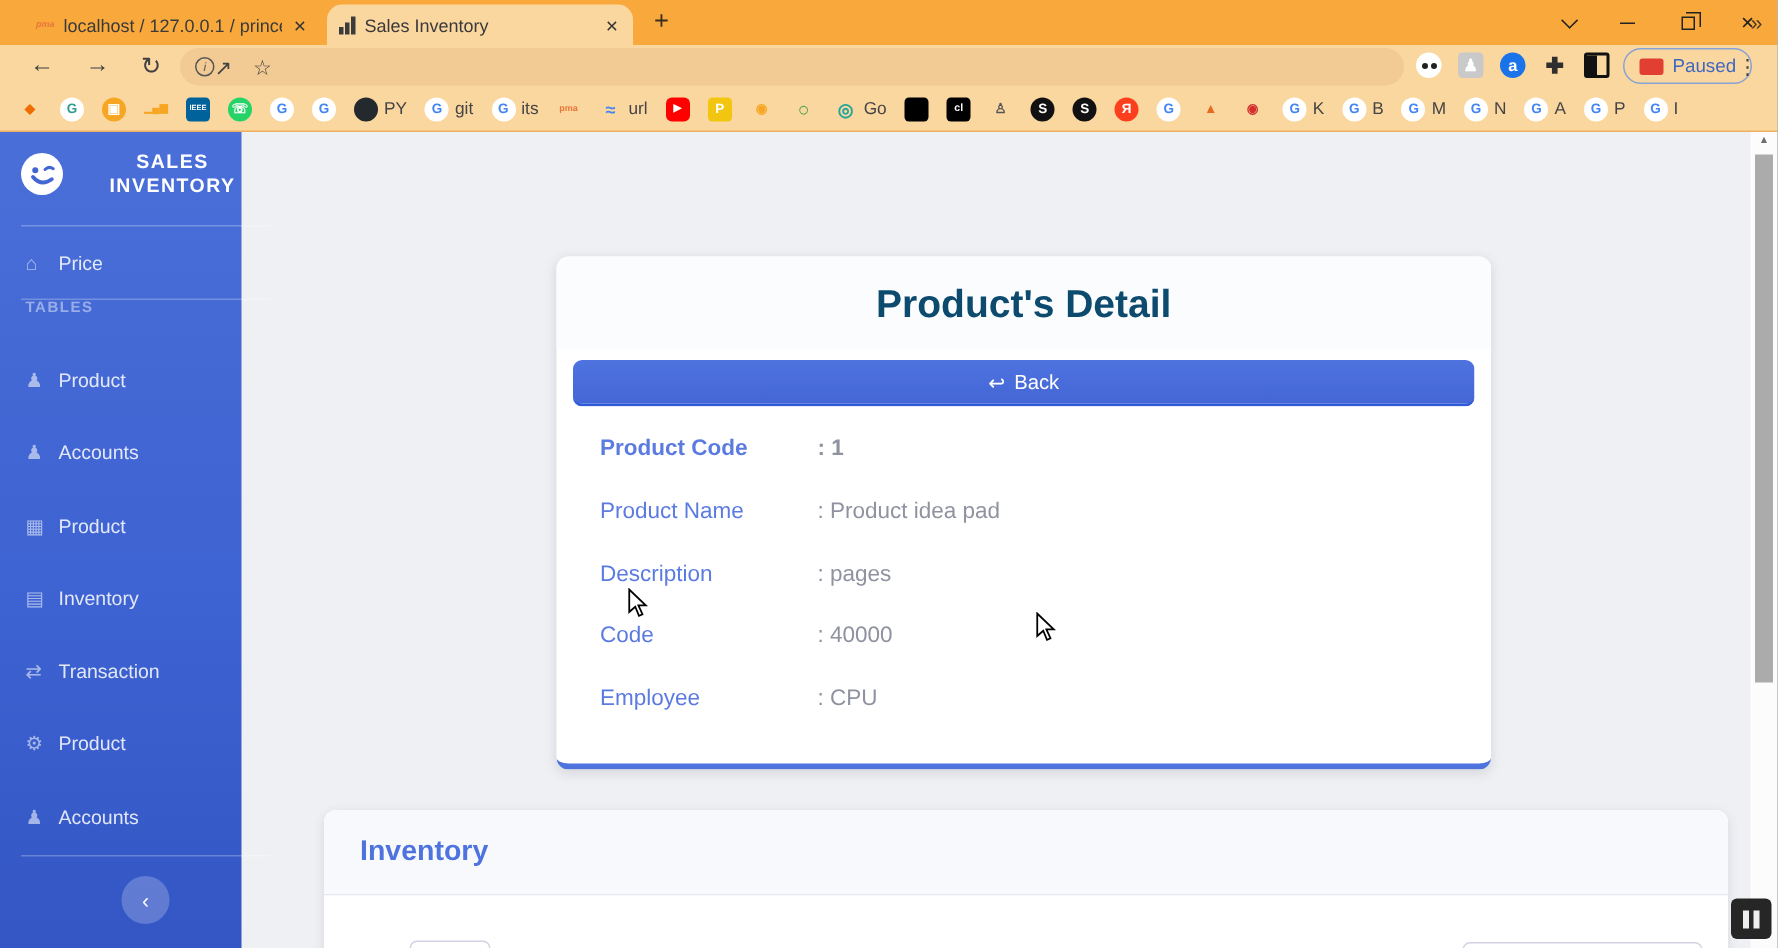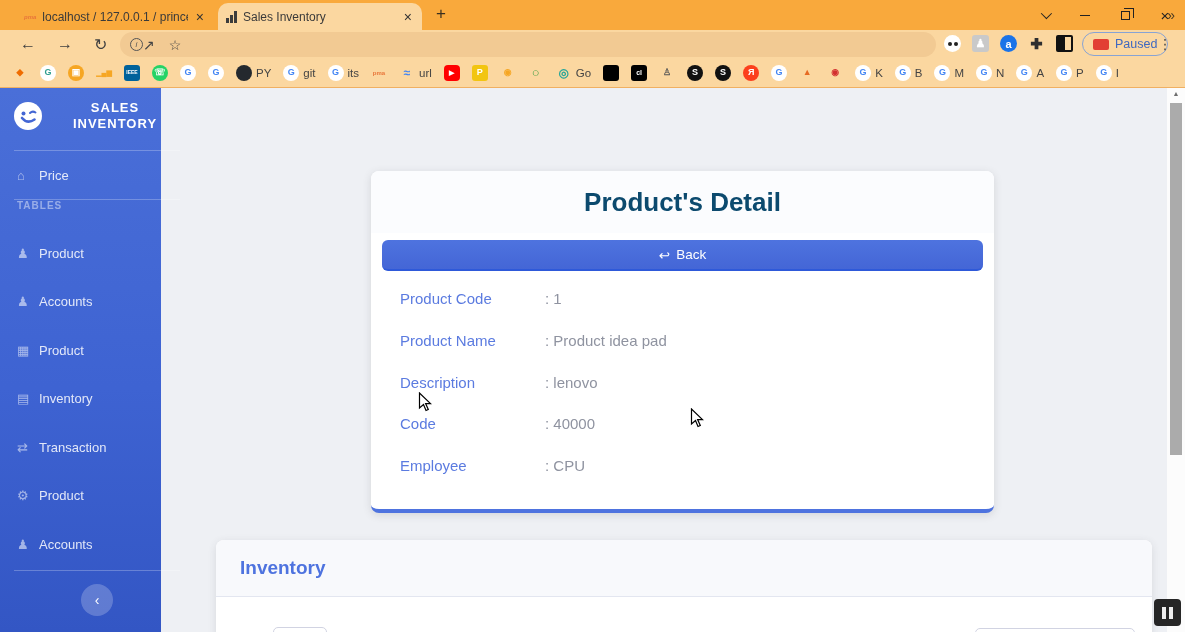--- a/index.html
+++ b/index.html
@@ -399,33 +399,33 @@
   <section class="card-product">
     <div class="card-product-header">
       <span class="card-product-title">Product's Detail</span>
     </div>
     <button class="back-btn">
       <span>↩</span>
       <span>Back</span>
     </button>
     <div>
 
-        <div class="field-row" style="top: 119px;">
+        <div class="field-row" style="top: 119px; font-weight: bold;">
           <span class="f-label">Product Code</span>
           <span class="f-value">: 1</span>
         </div>
 
         <div class="field-row" style="top: 160.8px;">
           <span class="f-label">Product Name</span>
           <span class="f-value">: Product idea pad</span>
         </div>
 
         <div class="field-row" style="top: 202.6px;">
           <span class="f-label">Description</span>
-          <span class="f-value">: lenovo</span>
+          <span class="f-value">: pages</span>
         </div>
 
         <div class="field-row" style="top: 244.4px;">
           <span class="f-label">Code</span>
           <span class="f-value">: 40000</span>
         </div>
 
         <div class="field-row" style="top: 286.2px;">
           <span class="f-label">Employee</span>
           <span class="f-value">: CPU</span>

